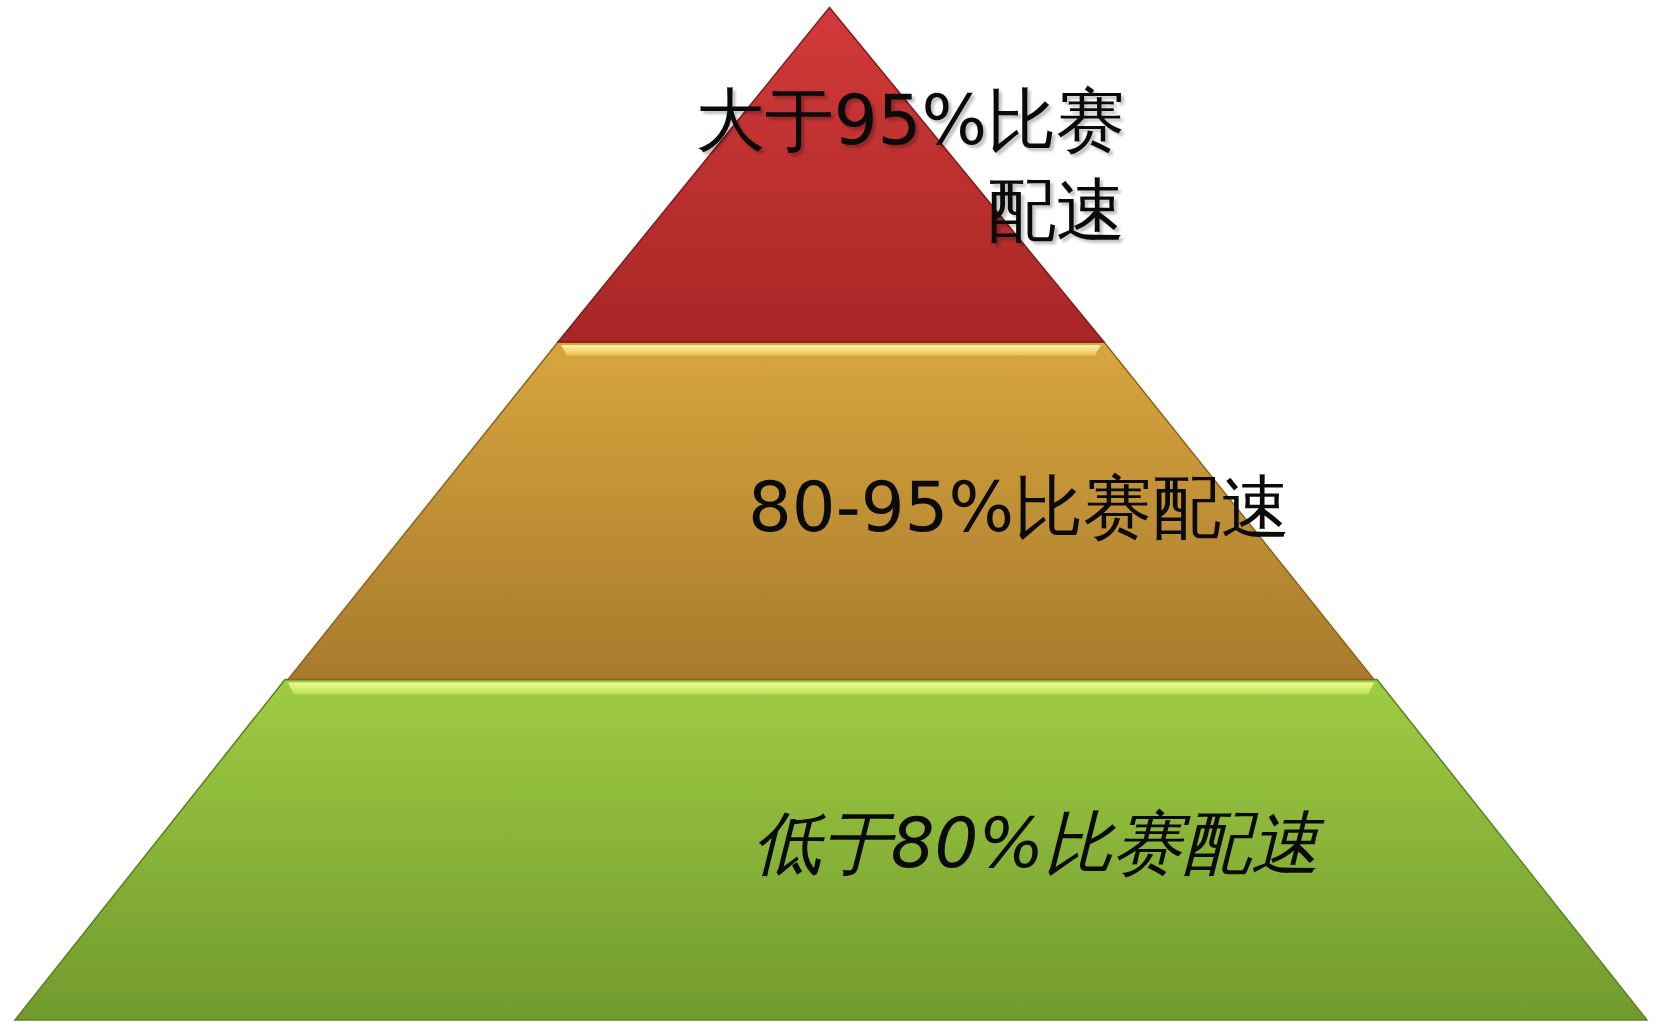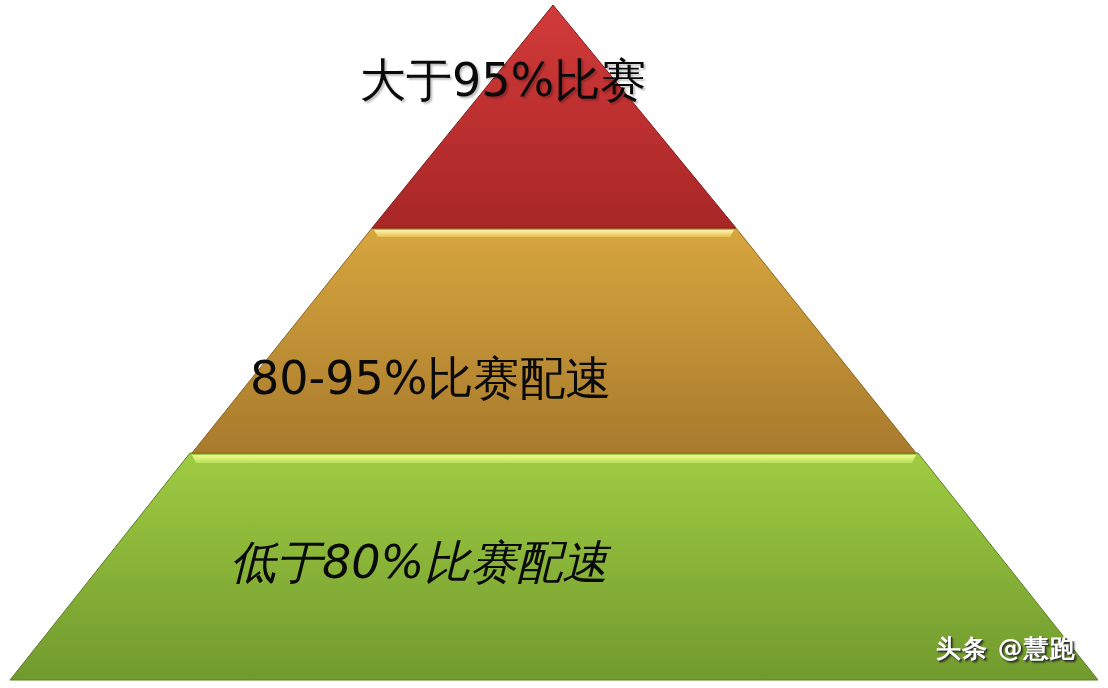--- a/index.html
+++ b/index.html
@@ -1,24 +1,24 @@
 <!DOCTYPE html>
 <html><head>
 <meta charset="utf-8">
 <style>
   html, body { margin:0; padding:0; }
   body { width:1108px; height:688px; background:#ffffff; position:relative; overflow:hidden;
          font-family:"DejaVu Sans", sans-serif; }
   .stage { position:absolute; left:0; top:0; width:1108px; height:688px; }
   svg.pyr { position:absolute; left:0; top:0; }
-  .label { position:absolute; color:#0a0a0a; text-align:left; white-space:nowrap;
+  .label { position:absolute; color:#0a0a0a; text-align:right; white-space:nowrap;
            font-family:"DejaVu Sans", sans-serif; }
   .lbl-top { left:360px; top:50px; width:390px; font-size:46px; line-height:60px;
              text-shadow:2px 2px 2px rgba(0,0,0,0.25); }
-  .lbl-mid { left:250px; top:308px; width:610px; font-size:46px; line-height:60px;margin-top:40px; }
+  .lbl-mid { left:250px; top:308px; width:610px; font-size:46px; line-height:60px; }
   .lbl-bot { left:230px; top:532px; width:650px; font-size:46px; line-height:60px;font-style:italic; }
   .watermark { position:absolute; left:936px; top:632px; font-size:25px; font-weight:bold;
                color:#ffffff; letter-spacing:1px;
                text-shadow:1px 1px 0 #333, 2px 2px 2px rgba(0,0,0,0.6); }
 </style>
 </head>
 <body>
 
 <div class="stage">
   <svg class="pyr" width="1108" height="688" viewBox="0 0 1108 688">
@@ -55,20 +55,20 @@
       <polygon points="374,230 734,230 730,237 378,237" fill="url(#gHiGold)"></polygon>
     </g>
 
     <g>
       <polygon points="553,5 736,228 372,228" fill="url(#gRed)" stroke="#7e1e1e" stroke-width="1"></polygon>
     </g>
   </svg>
 
   <div class="label lbl-top">
     <div>大于95%比赛</div>
+    <div>配速</div>
   </div>
 
   <div class="label lbl-mid">80-95%比赛配速</div>
 
   <div class="label lbl-bot">低于80%比赛配速</div>
 
-  <div class="watermark">头条 @慧跑</div>
 </div>
 
 </body></html>

